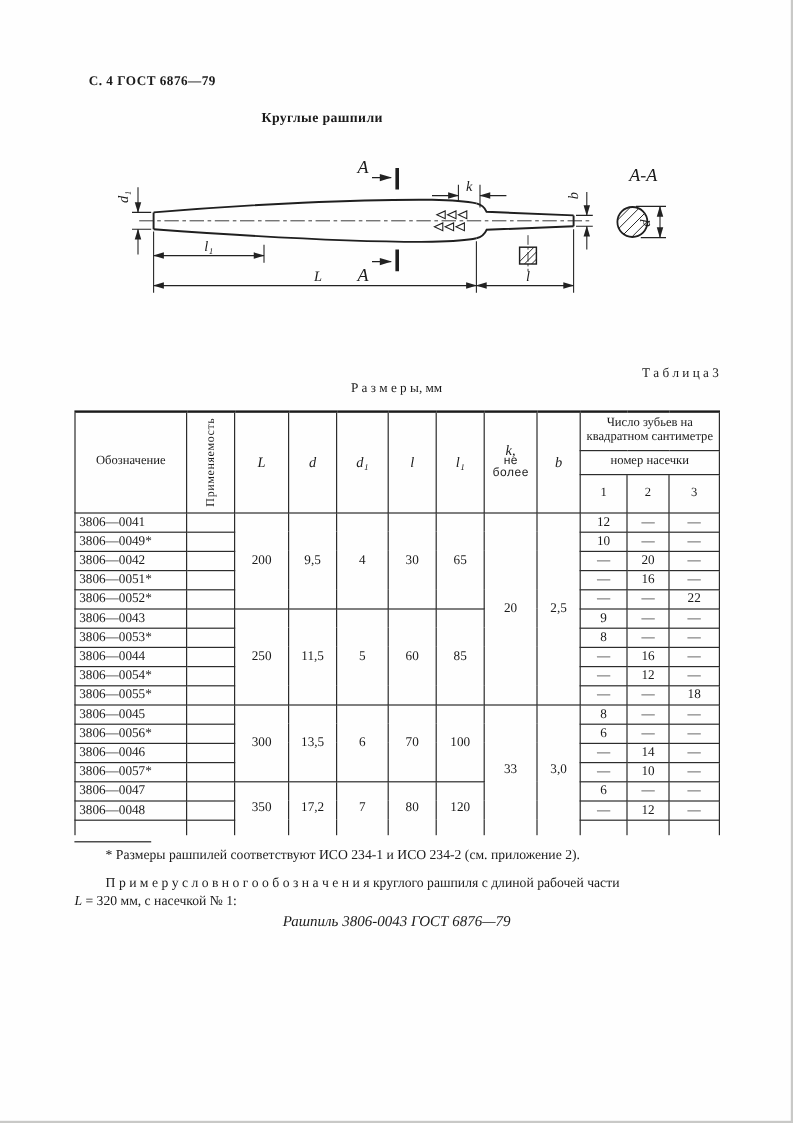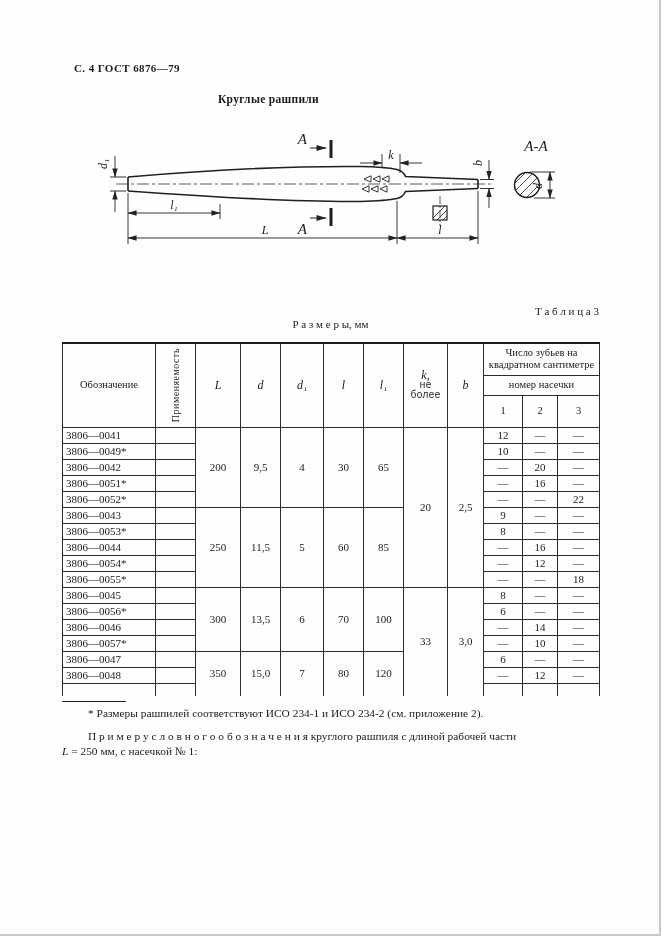--- a/index.html
+++ b/index.html
@@ -325,21 +325,21 @@
           <td class="des">3806—0057*</td>
           <td></td>
           <td>—</td>
           <td>10</td>
           <td>—</td>
         </tr>
         <tr>
           <td class="des">3806—0047</td>
           <td></td>
           <td rowspan="3" class="grp-last">350</td>
-          <td rowspan="3" class="grp-last">15,0</td>
+          <td rowspan="3" class="grp-last">17,2</td>
           <td rowspan="3" class="grp-last">7</td>
           <td rowspan="3" class="grp-last">80</td>
           <td rowspan="3" class="grp-last">120</td>
           <td>6</td>
           <td>—</td>
           <td>—</td>
         </tr>
         <tr>
           <td class="des">3806—0048</td>
           <td></td>
@@ -354,15 +354,16 @@
           <td></td>
           <td></td>
         </tr>
       </tbody>
     </table>
   </div>
 
   <div class="abs rule"></div>
   <div class="abs footnote">* Размеры рашпилей соответствуют ИСО 234-1 и ИСО 234-2 (см. приложение 2).</div>
   <div class="abs example1"><span>П р и м е р   у с л о в н о г о   о б о з н а ч е н и я</span><span> круглого  рашпиля с длиной рабочей части</span></div>
-  <div class="abs example2"><em>L</em><span> = 250 мм, с насечкой № 1:</span></div>
+  <div class="abs example2"><em>L</em><span> = 320 мм, с насечкой № 1:</span></div>
+  <div class="abs example-des">Рашпиль 3806-0043 ГОСТ 6876—79</div>
 
 </div>
 
 </body></html>

